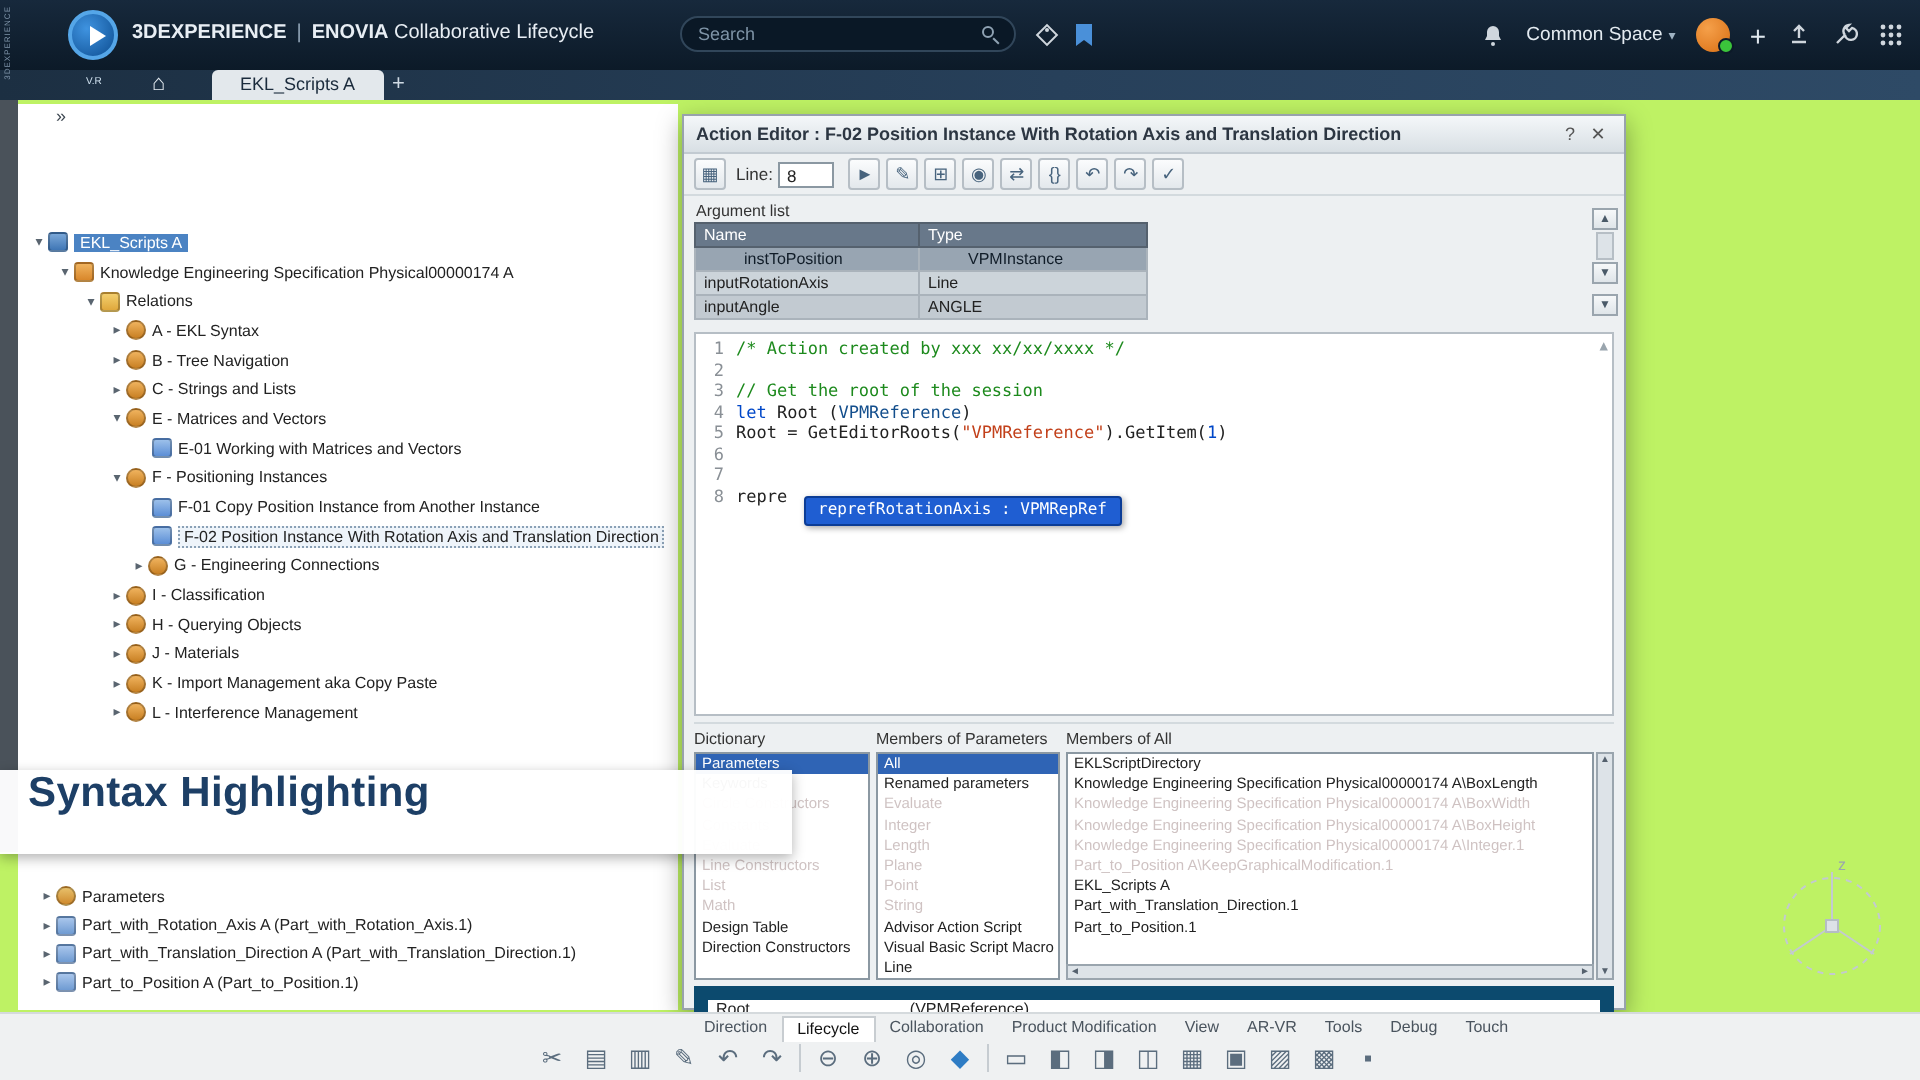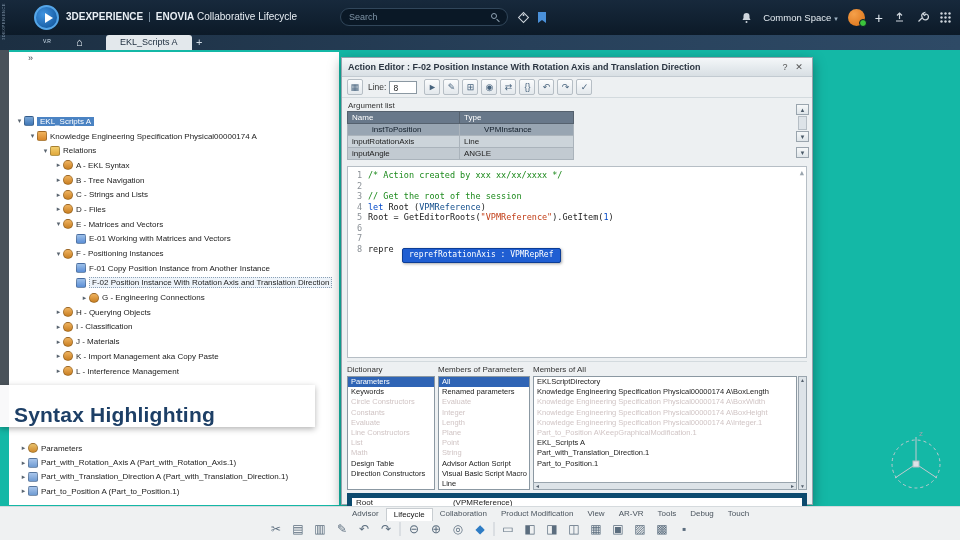--- a/index.html
+++ b/index.html
@@ -1,17 +1,17 @@
 <!DOCTYPE html>
 <html><head>
 <meta charset="utf-8">
 <style>
   *{margin:0;padding:0;box-sizing:border-box;}
   body{width:960px;height:540px;overflow:hidden;}
-  .screen{position:relative;width:960px;height:540px;background:#14b8a6;font-family:"Liberation Sans",sans-serif;overflow:hidden;text-decoration:underline;}
+  .screen{position:relative;width:960px;height:540px;background:#bef264;font-family:"Liberation Sans",sans-serif;overflow:hidden;text-decoration:underline;}
 
   
   .topbar{position:absolute;top:0;left:0;right:0;height:35px;background:linear-gradient(#17293c,#0c1a28);color:#fff;z-index:10;}
   .vbrand{position:absolute;left:1px;top:3px;writing-mode:vertical-rl;transform:rotate(180deg);font-size:4px;color:#7e93a8;letter-spacing:.5px;}
   .logo{position:absolute;left:34px;top:5px;width:25px;height:25px;border-radius:50%;background:radial-gradient(circle at 35% 35%,#3f93e0,#0d4e92);border:2px solid #55a6e8;}
   .logo:after{content:"";position:absolute;left:9px;top:6px;border-left:8px solid #fff;border-top:5px solid transparent;border-bottom:5px solid transparent;}
   .apptitle{position:absolute;left:66px;top:11px;font-size:10px;color:#e8eef4;white-space:nowrap;}
   .apptitle .b{font-weight:bold;}
   .apptitle .sep{margin:0 5px;color:#8fa3b5;}
   .search{position:absolute;left:340px;top:8px;width:168px;height:18px;background:#0a1826;border:1px solid #31465a;border-radius:9px;display:flex;align-items:center;justify-content:space-between;padding:0 8px;font-size:9px;color:#7e93a6;}
@@ -50,21 +50,21 @@
   .ico-spec{background:linear-gradient(#f0b35e,#d8872b);}
   .ico-folder{background:linear-gradient(#f3cf6e,#e0a83c);}
   .ico-relation{background:linear-gradient(#f0b35e,#c87f22);border-radius:50%;}
   .ico-action{background:linear-gradient(#9cc0ea,#5b8ed6);}
   .ico-params{background:linear-gradient(#e8c06a,#cf8a2d);border-radius:50%;}
   .ico-part{background:linear-gradient(#a9c6ec,#6f9bd2);}
   .trow.selected .lbl{background:#4b83c3;color:#fff;padding:0 3px;}
   .trow.boxed .lbl{border:1px dotted #8aa0b5;background:#eef4fa;padding:0 2px;}
 
   
-  .banner{position:absolute;left:0;top:385px;width:315px;height:42px;background:rgba(255,255,255,.97);box-shadow:0 2px 6px rgba(0,0,0,.3);z-index:6;display:flex;align-items:flex-end;padding-left:14px;}
+  .banner{position:absolute;left:0;top:385px;width:396px;height:42px;background:rgba(255,255,255,.97);box-shadow:0 2px 6px rgba(0,0,0,.3);z-index:6;display:flex;align-items:flex-start;padding-left:14px;}
   .banner span{font-size:21px;font-weight:600;color:#1d3f66;letter-spacing:.2px;}
 
   
   .dialog{position:absolute;left:341px;top:57px;width:472px;height:448px;background:#edf0f2;border:1px solid #98a2ac;box-shadow:0 4px 12px rgba(0,0,0,.35);z-index:5;display:flex;flex-direction:column;font-size:9px;color:#222;}
   .dlg-title{height:19px;flex:0 0 19px;background:linear-gradient(#f4f7f9,#d8dfe4);display:flex;align-items:center;padding:0 6px;border-bottom:1px solid #c2cad1;}
   .dlg-title .t{flex:1;font-size:9px;font-weight:600;color:#2c3642;white-space:nowrap;overflow:hidden;}
   .dlg-title .wbtn{width:14px;text-align:center;color:#555;font-size:9px;}
   .dlg-toolbar{height:21px;flex:0 0 21px;display:flex;align-items:center;gap:3px;padding:0 5px;border-bottom:1px solid #d3dade;}
   .tbico{width:16px;height:16px;border:1px solid #b6bec5;background:linear-gradient(#fbfcfd,#e3e8ec);display:flex;align-items:center;justify-content:center;font-size:9px;color:#47637d;border-radius:2px;}
   .linelabel{font-size:8.5px;color:#333;margin-left:2px;}
@@ -93,21 +93,21 @@
   .popup{position:absolute;left:54px;top:81px;background:#1f5ed2;border:1px solid #0c3d96;color:#fff;font-size:8px;padding:1px 6px;border-radius:2px;box-shadow:1px 1px 3px rgba(0,0,0,.35);white-space:nowrap;}
   .panels{flex:0 0 106px;margin:3px 5px 0;display:grid;grid-template-columns:88px 92px 1fr;gap:3px;border-top:1px solid #d3dade;padding-top:3px;}
   .pcol{display:flex;flex-direction:column;position:relative;}
   .plabel{font-size:8px;color:#333;height:11px;}
   .listbox{flex:1;background:#fff;border:1px solid #8b98a2;overflow:hidden;font-size:7.5px;line-height:10.2px;}
   .litem{padding:0 3px;white-space:nowrap;color:#222;}
   .litem.selected{background:#2f64b5;color:#fff;}
   .litem.faded{color:#a89292;opacity:.55;}
   .hscroll{position:absolute;left:0;right:10px;bottom:0;height:8px;background:#dde3e8;border:1px solid #9aa5ae;display:flex;justify-content:space-between;align-items:center;font-size:5px;color:#55616e;padding:0 1px;}
   .vscroll{position:absolute;right:0;top:11px;bottom:0;width:9px;background:#dde3e8;border:1px solid #9aa5ae;display:flex;flex-direction:column;justify-content:space-between;align-items:center;font-size:5px;color:#55616e;}
-  .footer-field{flex:0 0 13px;margin:3px 5px 0;background:#fff;border:5px solid #0c4a6e;display:flex;align-items:center;font-size:8px;padding:0 4px;text-align:center;}
+  .footer-field{flex:0 0 13px;margin:3px 5px 0;background:#fff;border:7px solid #0c4a6e;display:flex;align-items:center;font-size:8px;padding:0 4px;text-align:center;}
   .footer-field .ftype{margin-left:80px;}
   .dlg-buttons{flex:1;display:flex;justify-content:flex-end;align-items:center;gap:6px;padding:0 6px;}
   .dbtn{font-size:8.5px;height:15px;padding:0 10px;background:linear-gradient(#f6f8f9,#dfe5e9);border:1px solid #9aa5ae;border-radius:2px;color:#222;}
 
   
   .bottombar{position:absolute;left:0;right:0;bottom:0;height:34px;background:#eff1f2;border-top:1px solid #d5dadd;z-index:7;}
   .btabs{position:absolute;left:345px;top:1px;display:flex;font-size:8px;color:#4a545e;height:13px;}
   .btab{padding:1px 7px;white-space:nowrap;}
   .btab.active{background:#fff;border:1px solid #c8cdd1;border-bottom:none;color:#111;}
   .btools{position:absolute;left:50%;transform:translateX(-50%);bottom:2px;display:flex;gap:5px;align-items:center;height:18px;}
@@ -224,25 +224,20 @@
           <span class="arrow">▸</span>
           <span class="tico ico-relation"></span>
           <span class="lbl">B - Tree Navigation</span>
         </div>
         <div class="trow" style="padding-left: 45px;">
           <span class="arrow">▸</span>
           <span class="tico ico-relation"></span>
           <span class="lbl">C - Strings and Lists</span>
         </div>
         <div class="trow" style="padding-left: 45px;">
-          <span class="arrow">▸</span>
-          <span class="tico ico-relation"></span>
-          <span class="lbl">D - Files</span>
-        </div>
-        <div class="trow" style="padding-left: 45px;">
           <span class="arrow">▾</span>
           <span class="tico ico-relation"></span>
           <span class="lbl">E - Matrices and Vectors</span>
         </div>
         <div class="trow" style="padding-left: 58px;">
           <span class="arrow"></span>
           <span class="tico ico-action"></span>
           <span class="lbl">E-01 Working with Matrices and Vectors</span>
         </div>
         <div class="trow" style="padding-left: 45px;">
@@ -253,34 +248,34 @@
         <div class="trow" style="padding-left: 58px;">
           <span class="arrow"></span>
           <span class="tico ico-action"></span>
           <span class="lbl">F-01 Copy Position Instance from Another Instance</span>
         </div>
         <div class="trow boxed" style="padding-left: 58px;">
           <span class="arrow"></span>
           <span class="tico ico-action"></span>
           <span class="lbl">F-02 Position Instance With Rotation Axis and Translation Direction</span>
         </div>
-        <div class="trow" style="padding-left: 71px;">
+        <div class="trow" style="padding-left: 56px;">
           <span class="arrow">▸</span>
           <span class="tico ico-relation"></span>
           <span class="lbl">G - Engineering Connections</span>
         </div>
         <div class="trow" style="padding-left: 45px;">
           <span class="arrow">▸</span>
           <span class="tico ico-relation"></span>
+          <span class="lbl">I - Classification</span>
+        </div>
+        <div class="trow" style="padding-left: 45px;">
+          <span class="arrow">▸</span>
+          <span class="tico ico-relation"></span>
           <span class="lbl">H - Querying Objects</span>
-        </div>
-        <div class="trow" style="padding-left: 45px;">
-          <span class="arrow">▸</span>
-          <span class="tico ico-relation"></span>
-          <span class="lbl">I - Classification</span>
         </div>
         <div class="trow" style="padding-left: 45px;">
           <span class="arrow">▸</span>
           <span class="tico ico-relation"></span>
           <span class="lbl">J - Materials</span>
         </div>
         <div class="trow" style="padding-left: 45px;">
           <span class="arrow">▸</span>
           <span class="tico ico-relation"></span>
           <span class="lbl">K - Import Management aka Copy Paste</span>
@@ -451,21 +446,21 @@
     </div>
     <div class="dlg-buttons">
         <button class="dbtn">OK</button>
         <button class="dbtn">Apply</button>
         <button class="dbtn">Cancel</button>
       </div>
   </div>
 
   <div class="bottombar">
     <div class="btabs">
-        <span class="btab">Advisor</span>
+        <span class="btab">Direction</span>
         <span class="btab active">Lifecycle</span>
         <span class="btab">Collaboration</span>
         <span class="btab">Product Modification</span>
         <span class="btab">View</span>
         <span class="btab">AR-VR</span>
         <span class="btab">Tools</span>
         <span class="btab">Debug</span>
         <span class="btab">Touch</span>
       </div>
     <div class="btools">

